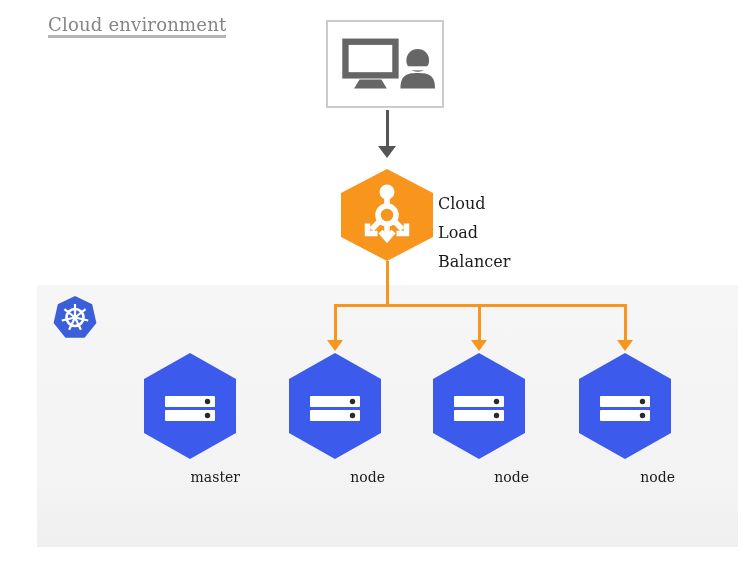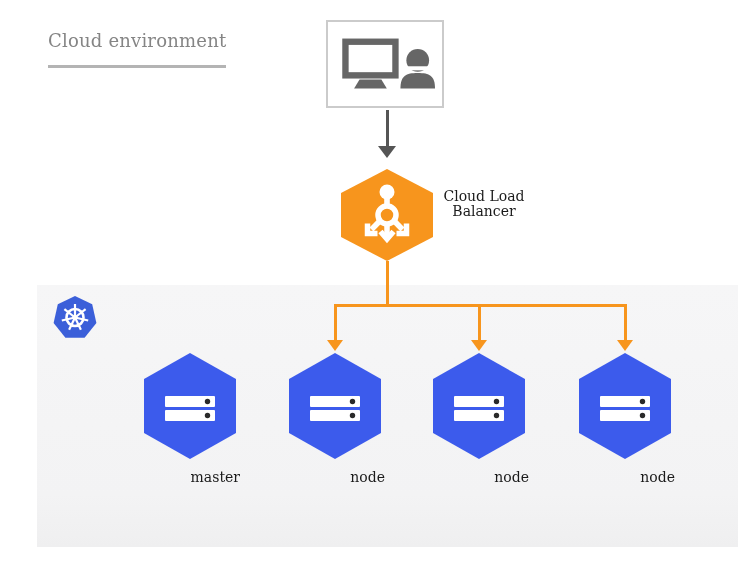--- a/index.html
+++ b/index.html
@@ -3,46 +3,46 @@
 <meta charset="utf-8">
 <style>
   html,body { margin:0; padding:0; background:#ffffff; }
   .canvas {
     position:relative; width:756px; height:567px; background:#ffffff;
     font-family:"DejaVu Serif", serif; overflow:hidden;
   }
   .abs { position:absolute; }
 
   .title {
-    left:48px; top:30px;
+    left:48px; top:14px;
     font-size:18px; color:var(--title-gray,#858585);
     letter-spacing:.2px;
-    padding-bottom:14px;
+    padding-bottom:0;
     border-bottom:3px solid #b4b4b4;
   }
 
   .client-box {
     left:326px; top:20px; width:114px; height:84px;
     border:2px solid #cbcbcb; background:#fff;
     display:flex; align-items:center; justify-content:center;
     color:var(--icon-gray,#666);
   }
 
   .v-line { background:var(--arrow-gray,#555); }
   .gray-line   { left:386px; top:110px; width:3px; height:37px; }
   .gray-head {
     left:378px; top:146px; width:0; height:0;
     border-left:9px solid transparent; border-right:9px solid transparent;
     border-top:12px solid var(--arrow-gray,#555);
   }
 
   .lb-hex { left:341px; top:169px; color:var(--orange,#F7951D); }
   .lb-label {
-    left:438px; top:189px; width:92px; text-align:center;
-    font-size:14px; line-height:15px; color:var(--label-black,#1b1b1b);
+    left:438px; top:189px; width:92px; 
+    font-size:16px; line-height:29px; color:var(--label-black,#1b1b1b);
   }
 
   .panel {
     left:37px; top:285px; width:701px; height:262px;
     background:linear-gradient(180deg,#f6f6f7 0%,#f3f3f4 80%,#efeff0 100%);
   }
 
   .k8s-logo { left:52px; top:295px; color:var(--kubernetes-blue,#3B5FD9); }
 
   .orange-line { background:var(--orange,#F7951D); }

